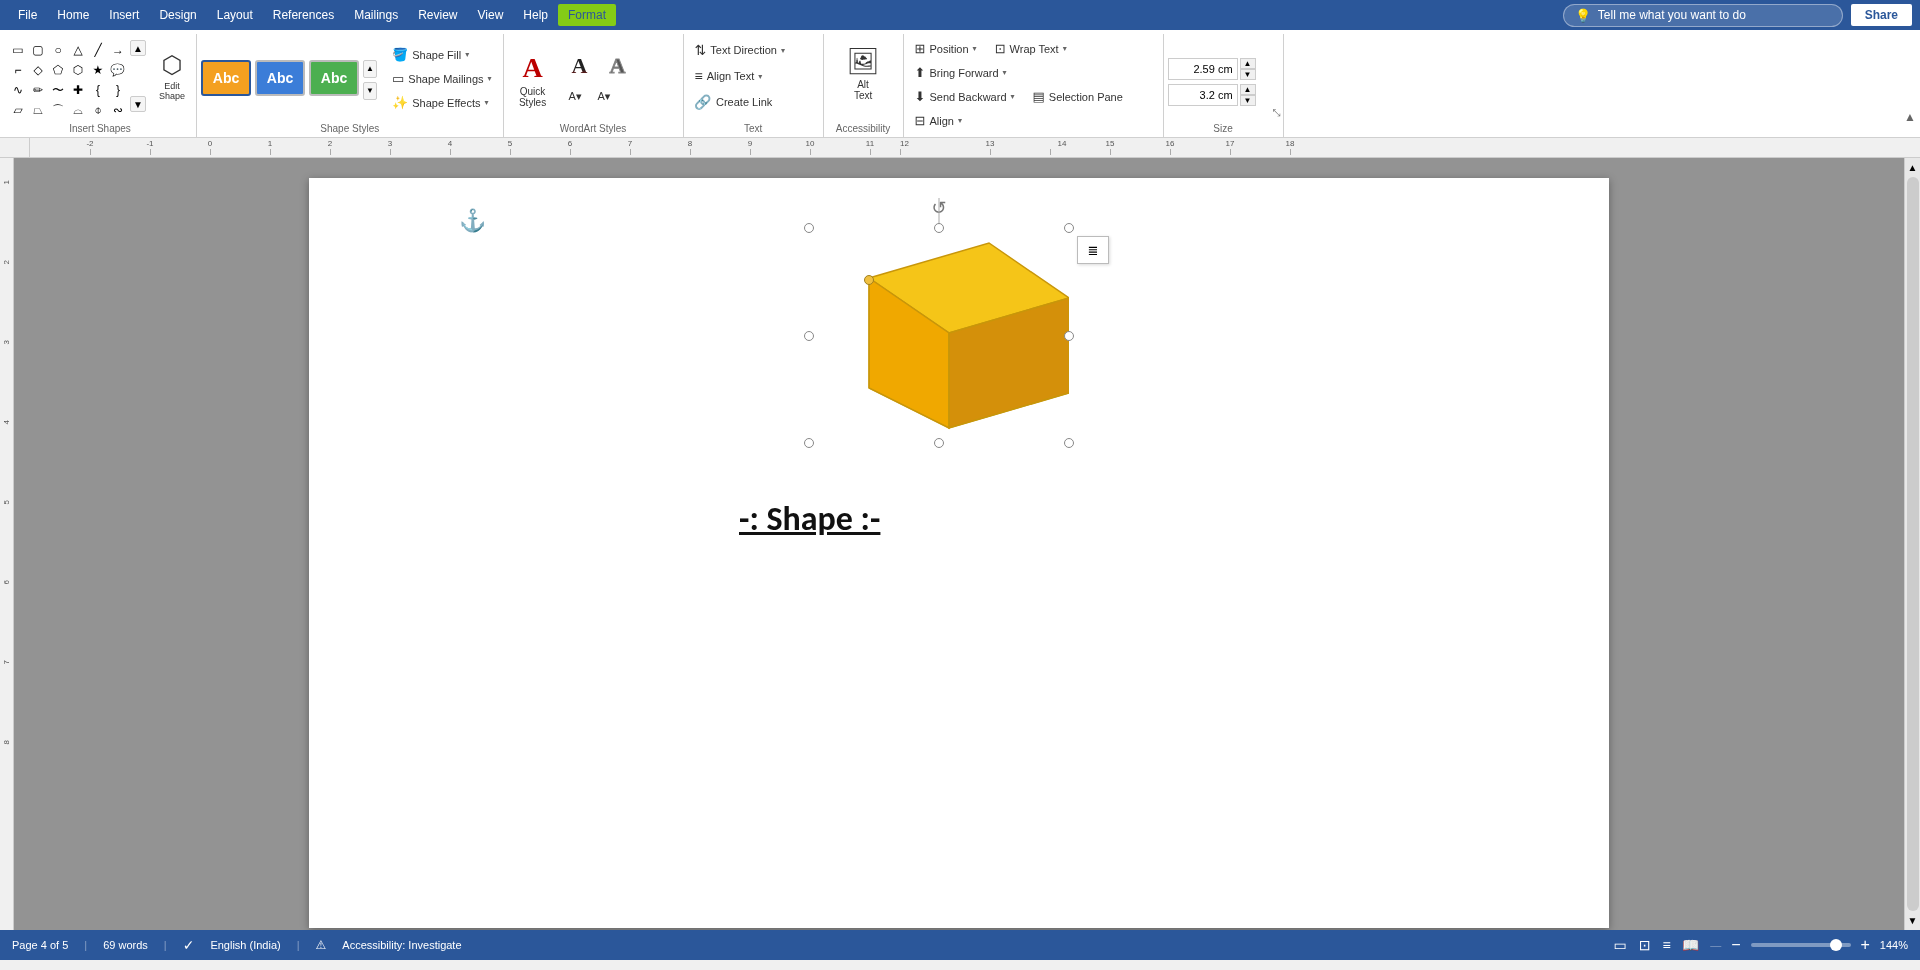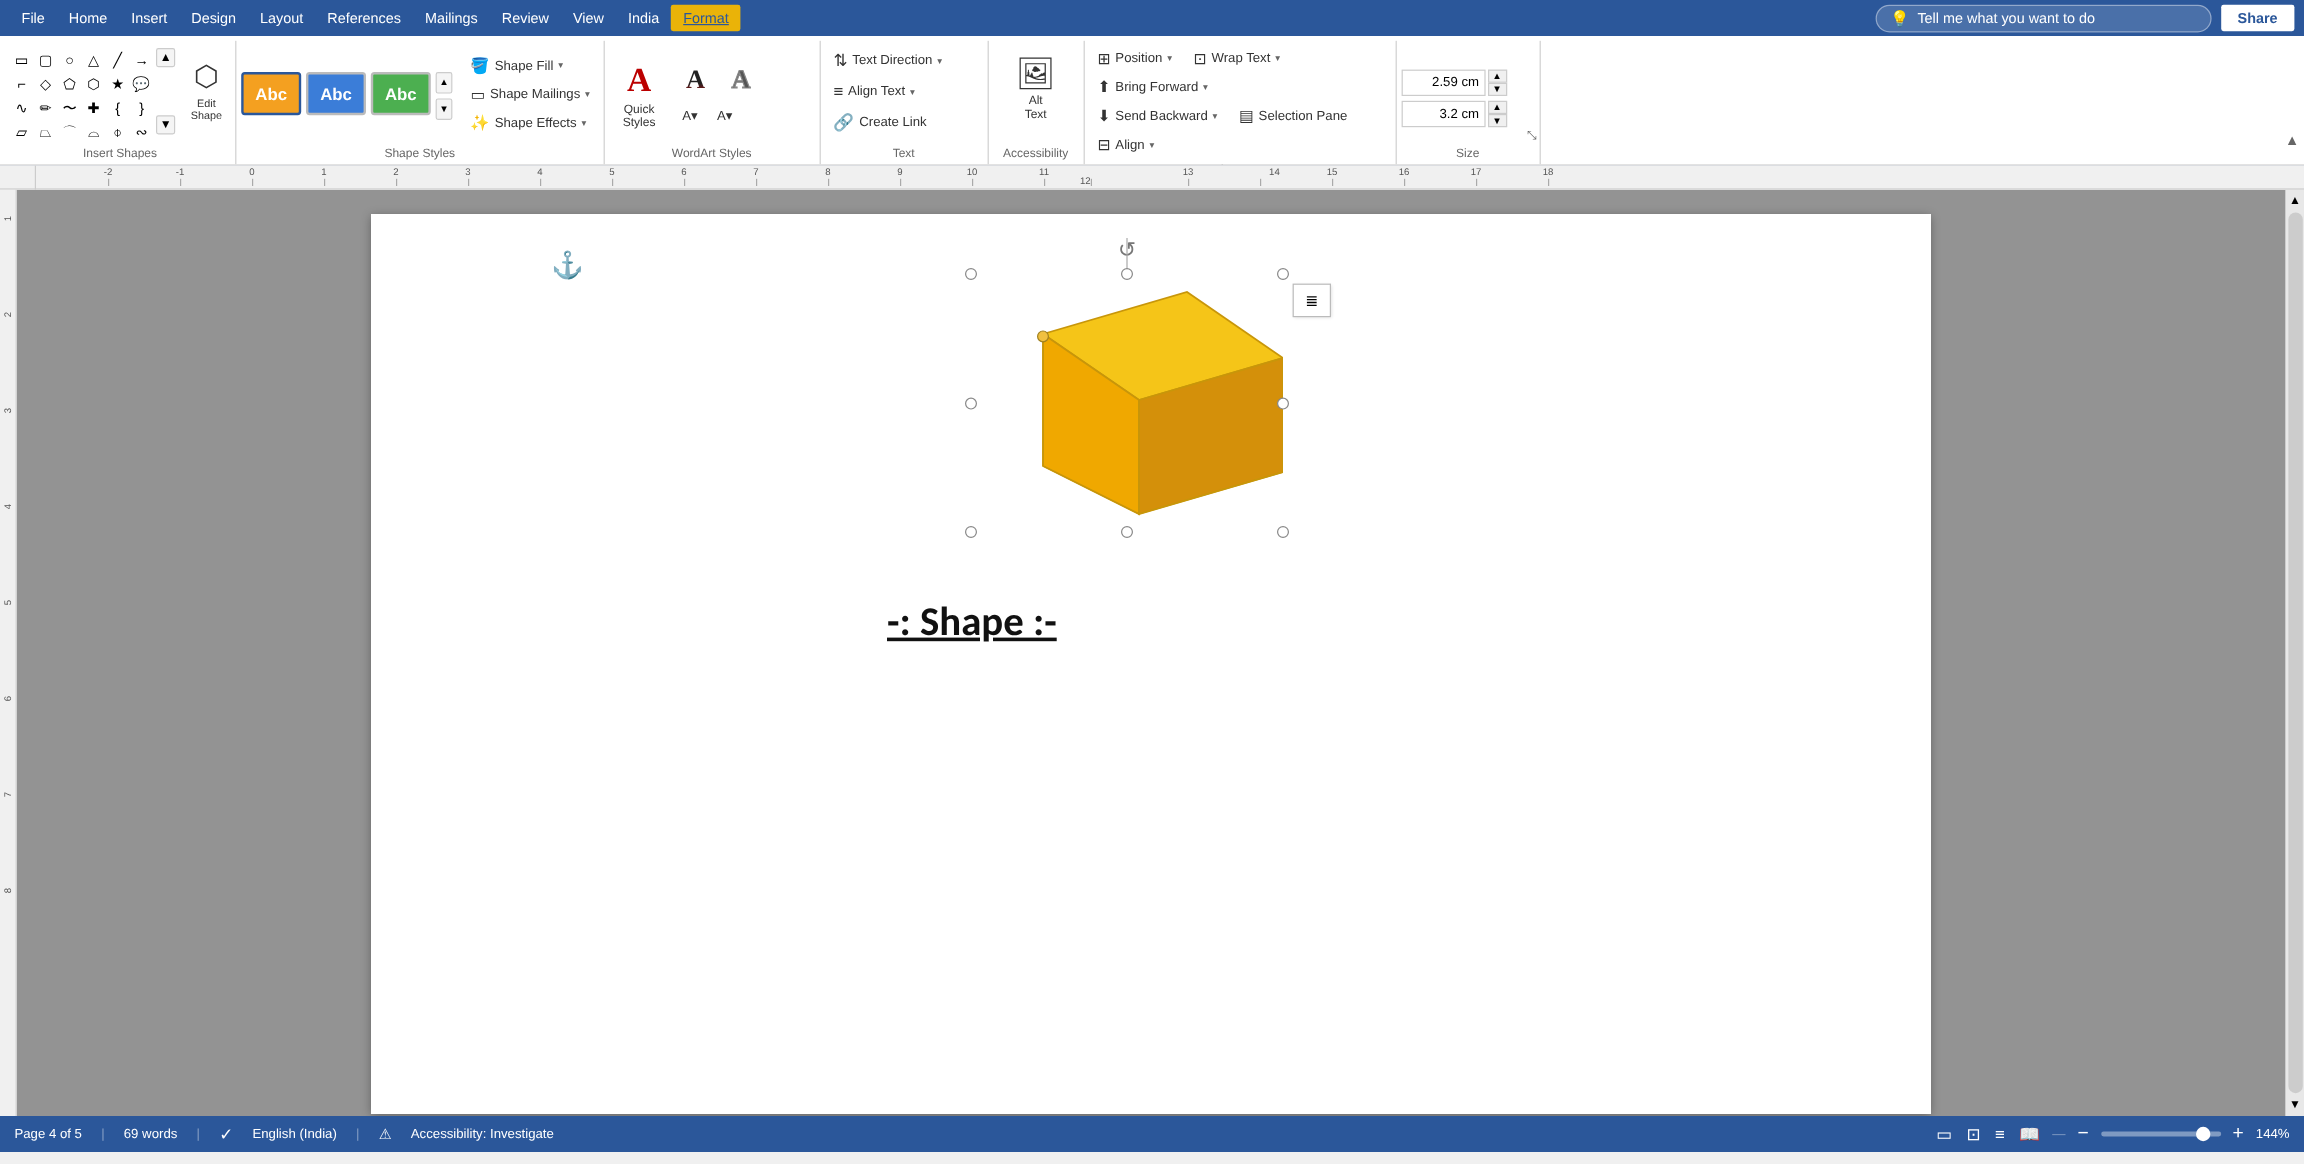--- a/index.html
+++ b/index.html
@@ -20,21 +20,21 @@
       height: 30px;
       padding: 0 8px;
     }
     .menu-item {
       color: white;
       padding: 4px 10px;
       font-size: 12px;
       cursor: pointer;
       border-radius: 2px;
     }
-    .menu-item.active { background: #eab308; color: #2b579a; text-decoration: underline; }
+    .menu-item.active { background: #84cc16; color: #2b579a; }
 
     .menu-bar-right {
       margin-left: auto;
       display: flex;
       align-items: center;
       gap: 8px;
     }
     .tell-me-box {
       display: flex;
       align-items: center;
@@ -390,21 +390,21 @@
   <div class="menu-bar">
     <div class="menu-item">File</div>
     <div class="menu-item">Home</div>
     <div class="menu-item">Insert</div>
     <div class="menu-item">Design</div>
     <div class="menu-item">Layout</div>
     <div class="menu-item">References</div>
     <div class="menu-item">Mailings</div>
     <div class="menu-item">Review</div>
     <div class="menu-item">View</div>
-    <div class="menu-item">India</div>
+    <div class="menu-item">Help</div>
     <div class="menu-item active">Format</div>
 
     <div class="menu-bar-right">
       <div class="tell-me-box">
         <span class="tell-me-icon">💡</span>
         <span>Tell me what you want to do</span>
       </div>
       <button class="share-btn">Share</button>
     </div>
   </div>
@@ -676,21 +676,21 @@
             <div style="width:1px; height:6px; background:#aaa; margin-top:1px;"></div>
           </div>
           <div style="display: inline-flex; flex-direction: column; align-items: center; width: 60px; flex-shrink: 0;">
             <span style="font-size:8px; color:#555;">10</span>
             <div style="width:1px; height:6px; background:#aaa; margin-top:1px;"></div>
           </div>
           <div style="display: inline-flex; flex-direction: column; align-items: center; width: 60px; flex-shrink: 0;">
             <span style="font-size:8px; color:#555;">11</span>
             <div style="width:1px; height:6px; background:#aaa; margin-top:1px;"></div>
           </div>
-          <div style="display: inline-flex; flex-direction: row; align-items: flex-end; width: 60px; flex-shrink: 0; margin-top: 12px;">
+          <div style="display: inline-flex; flex-direction: column; align-items: flex-start; width: 60px; flex-shrink: 0; margin-top: 12px;">
             <span style="font-size:8px; color:#555;">12</span>
             <div style="width:1px; height:6px; background:#aaa; margin-top:1px;"></div>
           </div>
           <div style="display: inline-flex; flex-direction: column; align-items: center; width: 60px; flex-shrink: 0;">
             <span style="font-size:8px; color:#555;">13</span>
             <div style="width:1px; height:6px; background:#aaa; margin-top:1px;"></div>
           </div>
           <div style="display: inline-flex; flex-direction: column; align-items: center; width: 60px; flex-shrink: 0;">
             <span style="font-size:8px; color:#555;margin-left:24px;">14</span>
             <div style="width:1px; height:6px; background:#aaa; margin-top:1px;"></div>

